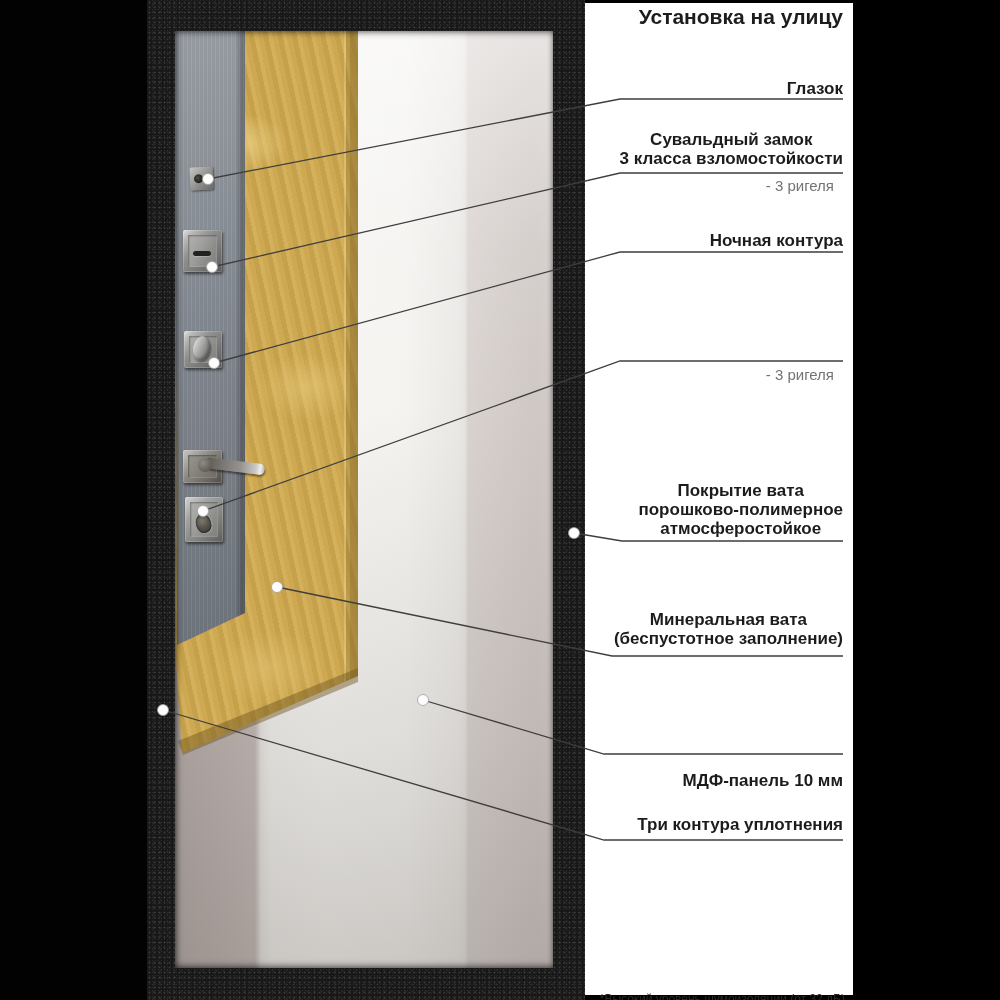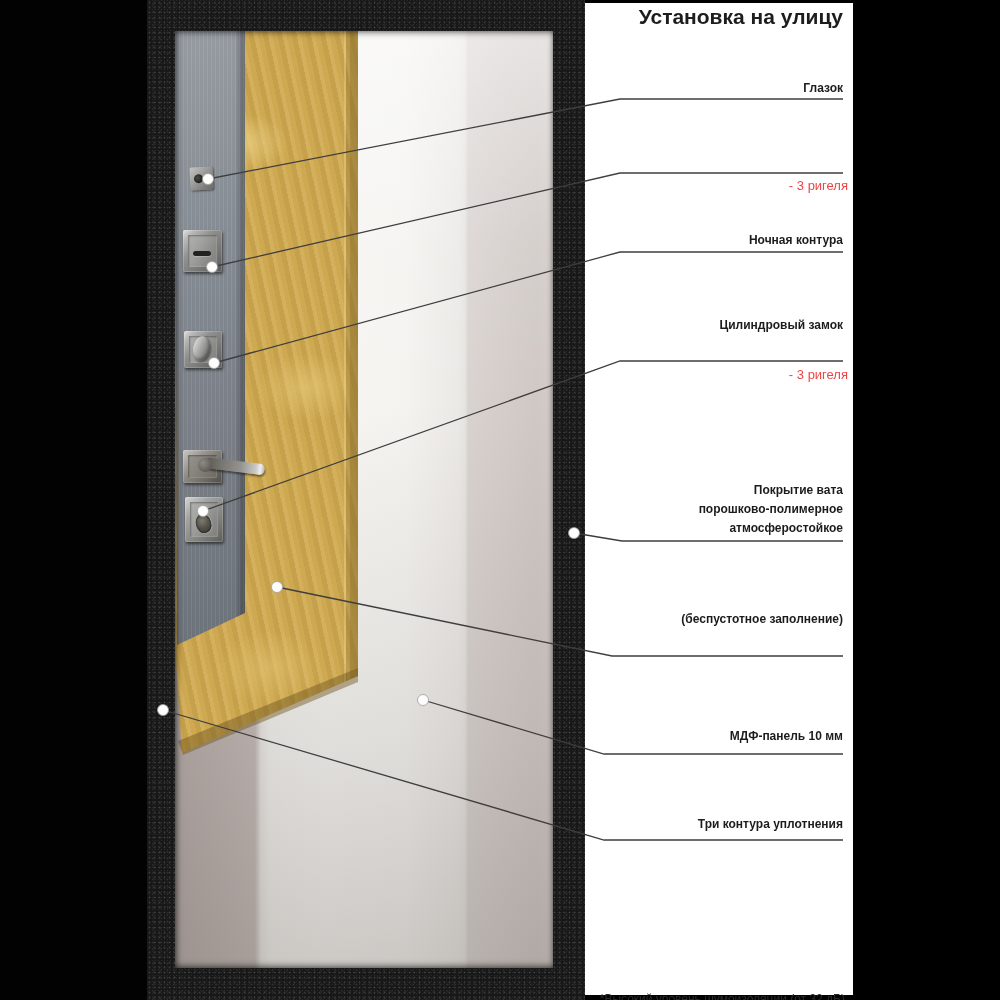--- a/index.html
+++ b/index.html
@@ -96,26 +96,26 @@
   .lock-cyl{left:185px;top:497px;width:38px;height:45px;
     background:linear-gradient(135deg,#d5d6d4,#a3a4a2 30%,#83847f 65%,#5d5e58);}
   .keyway{position:absolute;left:11px;top:17px;width:15px;height:19px;z-index:2;
     border-radius:50% 50% 46% 46%;transform:rotate(-16deg);
     background:radial-gradient(circle at 45% 35%,#7c7970 0%,#57544c 45%,#393731 100%);
     box-shadow:inset 0 0 2px #000, 1px 1px 1px rgba(255,255,255,.2);}
 
   
   .info-panel{position:absolute;left:585px;top:3px;width:268px;height:992px;background:#ffffff;}
 
-  .txt{position:absolute;z-index:6;text-align:right;color:#1c1c1c;white-space:nowrap;}
+  .txt{position:absolute;z-index:6;text-align:center;color:#1c1c1c;white-space:nowrap;}
   .title{right:157px;top:7px;font-size:21px;line-height:20px;font-weight:700;color:#1d1d1d;}
   .title span{display:block;}
-  .co-label{right:157px;font-size:12px;line-height:19px;font-weight:700;}
+  .co-label{right:157px;font-size:17px;line-height:19px;font-weight:700;}
   .co-label span{display:block;}
-  .co-note{right:152px;font-size:13px;line-height:16px;font-weight:400;color:#ef4444;}
+  .co-note{right:166px;font-size:15px;line-height:16px;font-weight:400;color:#737373;}
   .footnote{right:155px;top:951px;font-size:12px;line-height:17px;font-weight:400;color:#2b2b2b;margin-top:40px;}
   .footnote span{display:block;}
 
   .lines-overlay{position:absolute;left:0;top:0;z-index:5;pointer-events:none;}
 </style>
 </head>
 <body>
 
 <div class="canvas">
 
@@ -171,43 +171,45 @@
 
   <div class="txt title">
     <span>Установка на улицу</span>
   </div>
 
   <div class="txt co-label" style="top:79px">
     <span>Глазок</span>
   </div>
 
   <div class="txt co-label" style="top:130px">
+    <span>Сувальдный замок</span>
+    <span>3 класса взломостойкости</span>
   </div>
   <div class="txt co-note" style="top:178px">- 3 ригеля</div>
 
   <div class="txt co-label" style="top:231px">
     <span>Ночная контура</span>
   </div>
 
   <div class="txt co-label" style="top:316px">
-    <span>Цилиндровый замок</span>
   </div>
   <div class="txt co-note" style="top:367px">- 3 ригеля</div>
 
   <div class="txt co-label" style="top:481px">
     <span>Покрытие вата</span>
     <span>порошково-полимерное</span>
     <span>атмосферостойкое</span>
   </div>
 
   <div class="txt co-label" style="top:610px">
+    <span>Минеральная вата</span>
     <span>(беспустотное заполнение)</span>
   </div>
 
-  <div class="txt co-label" style="top:727px">
+  <div class="txt co-label" style="top:771px">
     <span>МДФ-панель 10 мм</span>
   </div>
 
   <div class="txt co-label" style="top:815px">
     <span>Три контура уплотнения</span>
   </div>
 
   <div class="txt footnote">
     <span>*Высокий уровень шумоизоляции (от 32 дБ)</span>
   </div>

